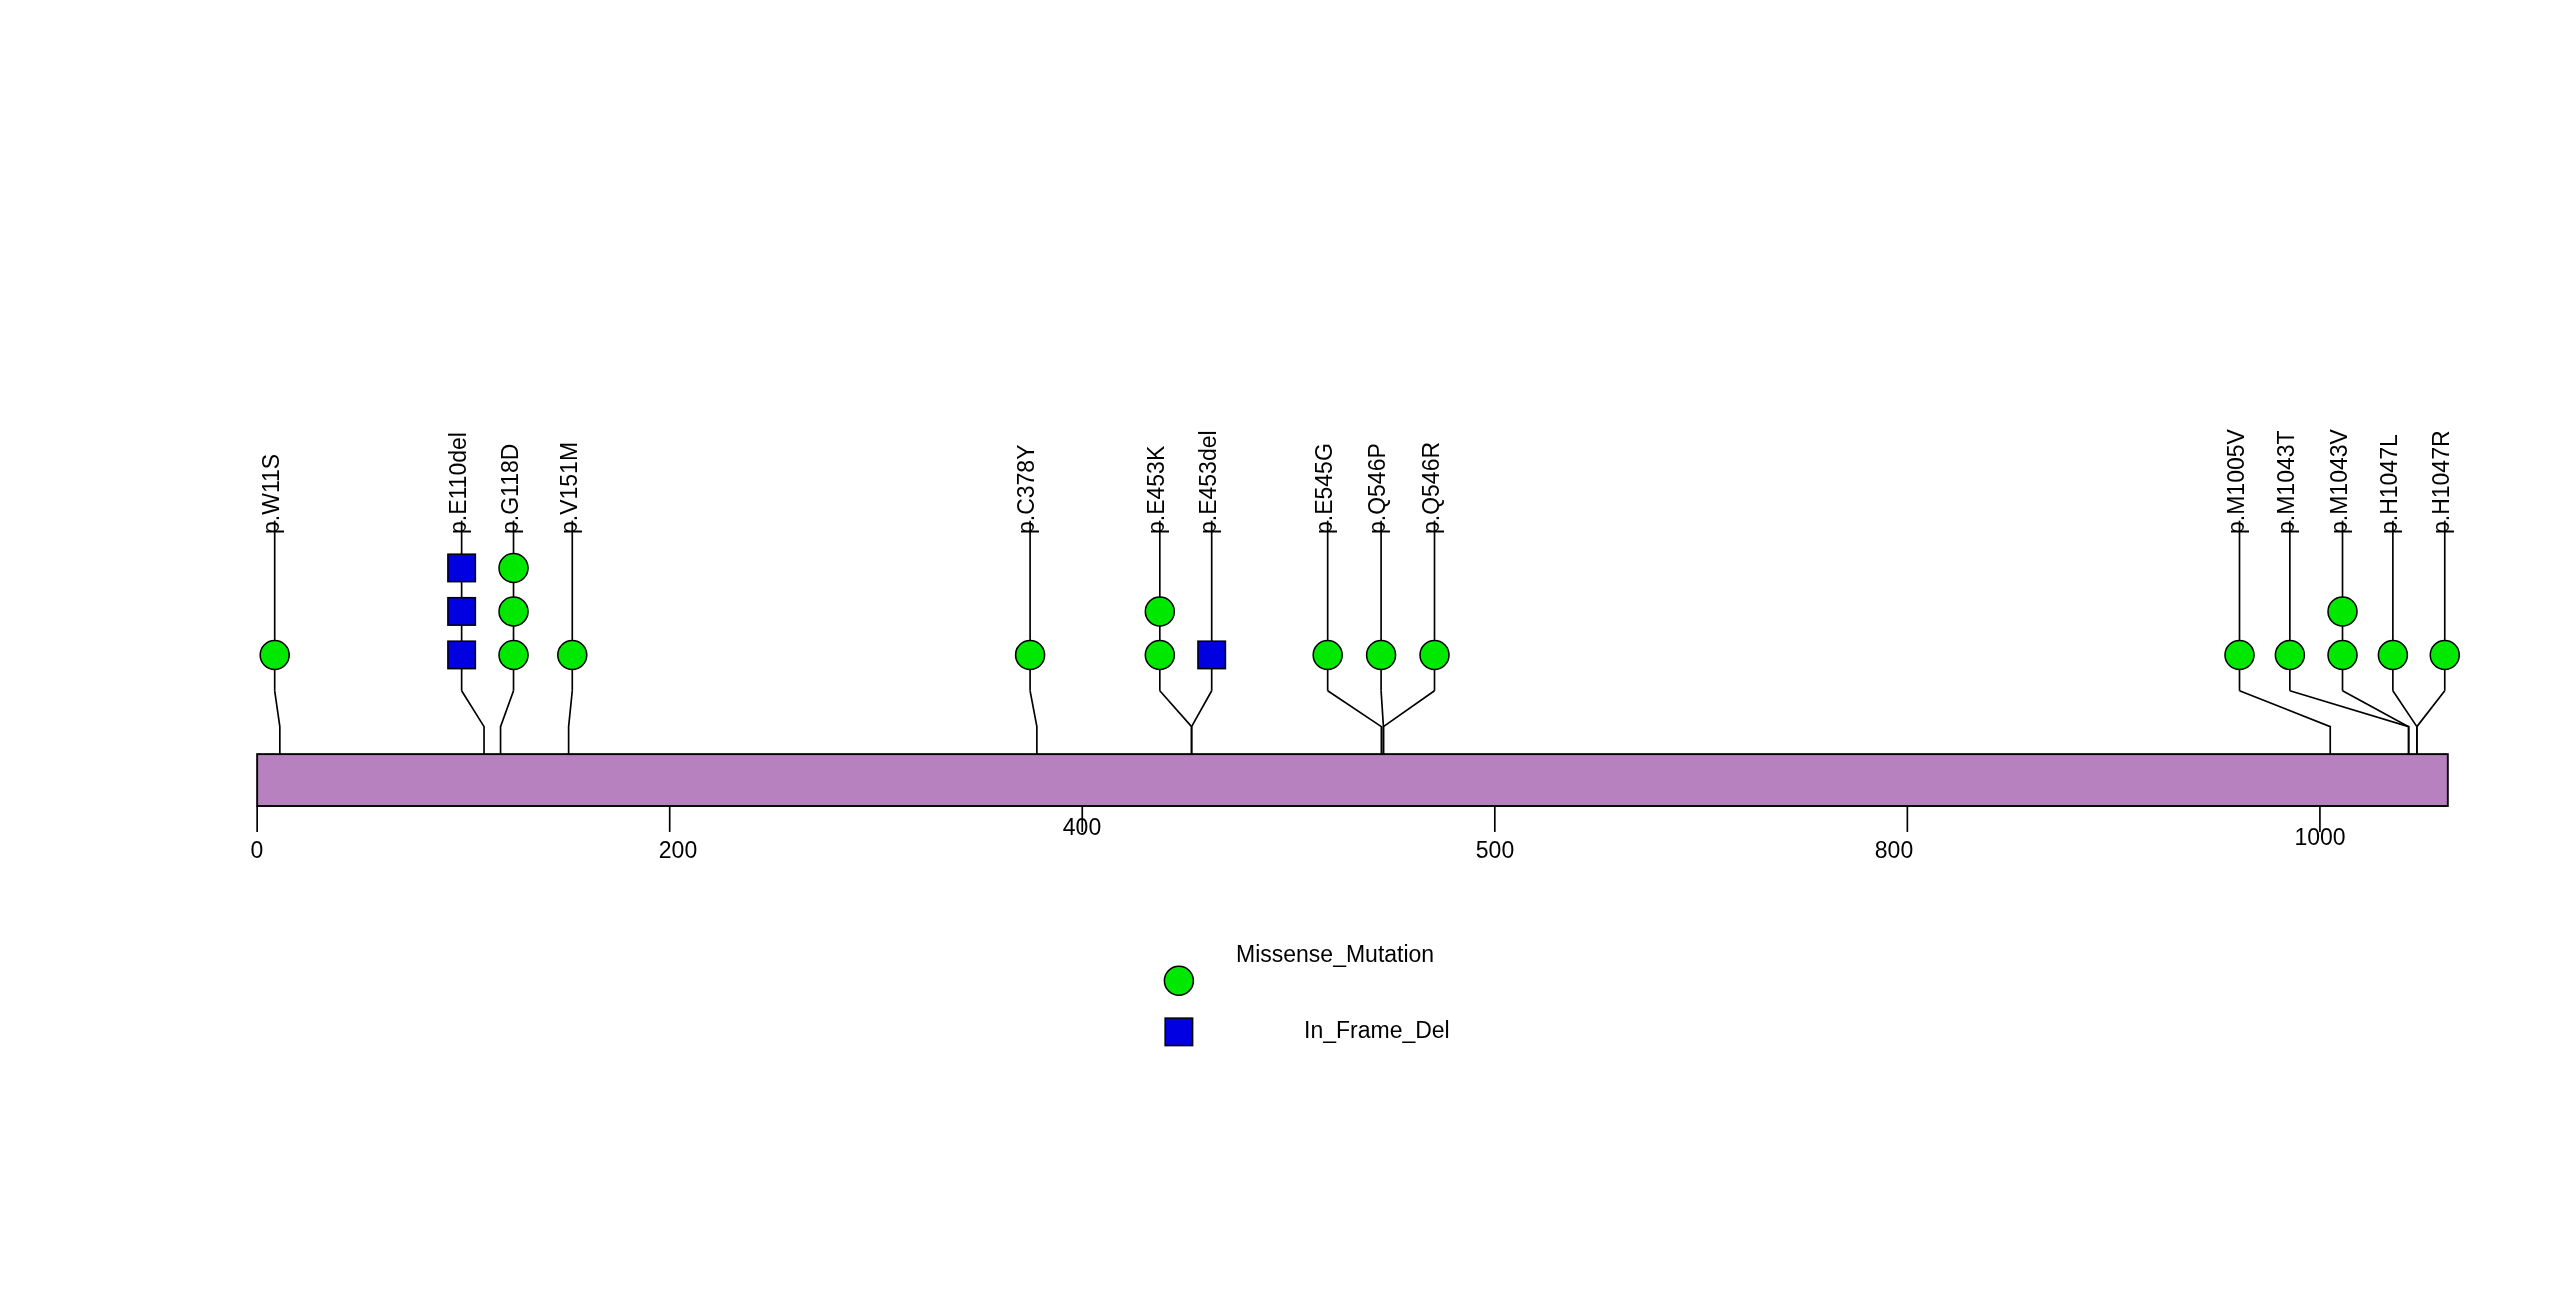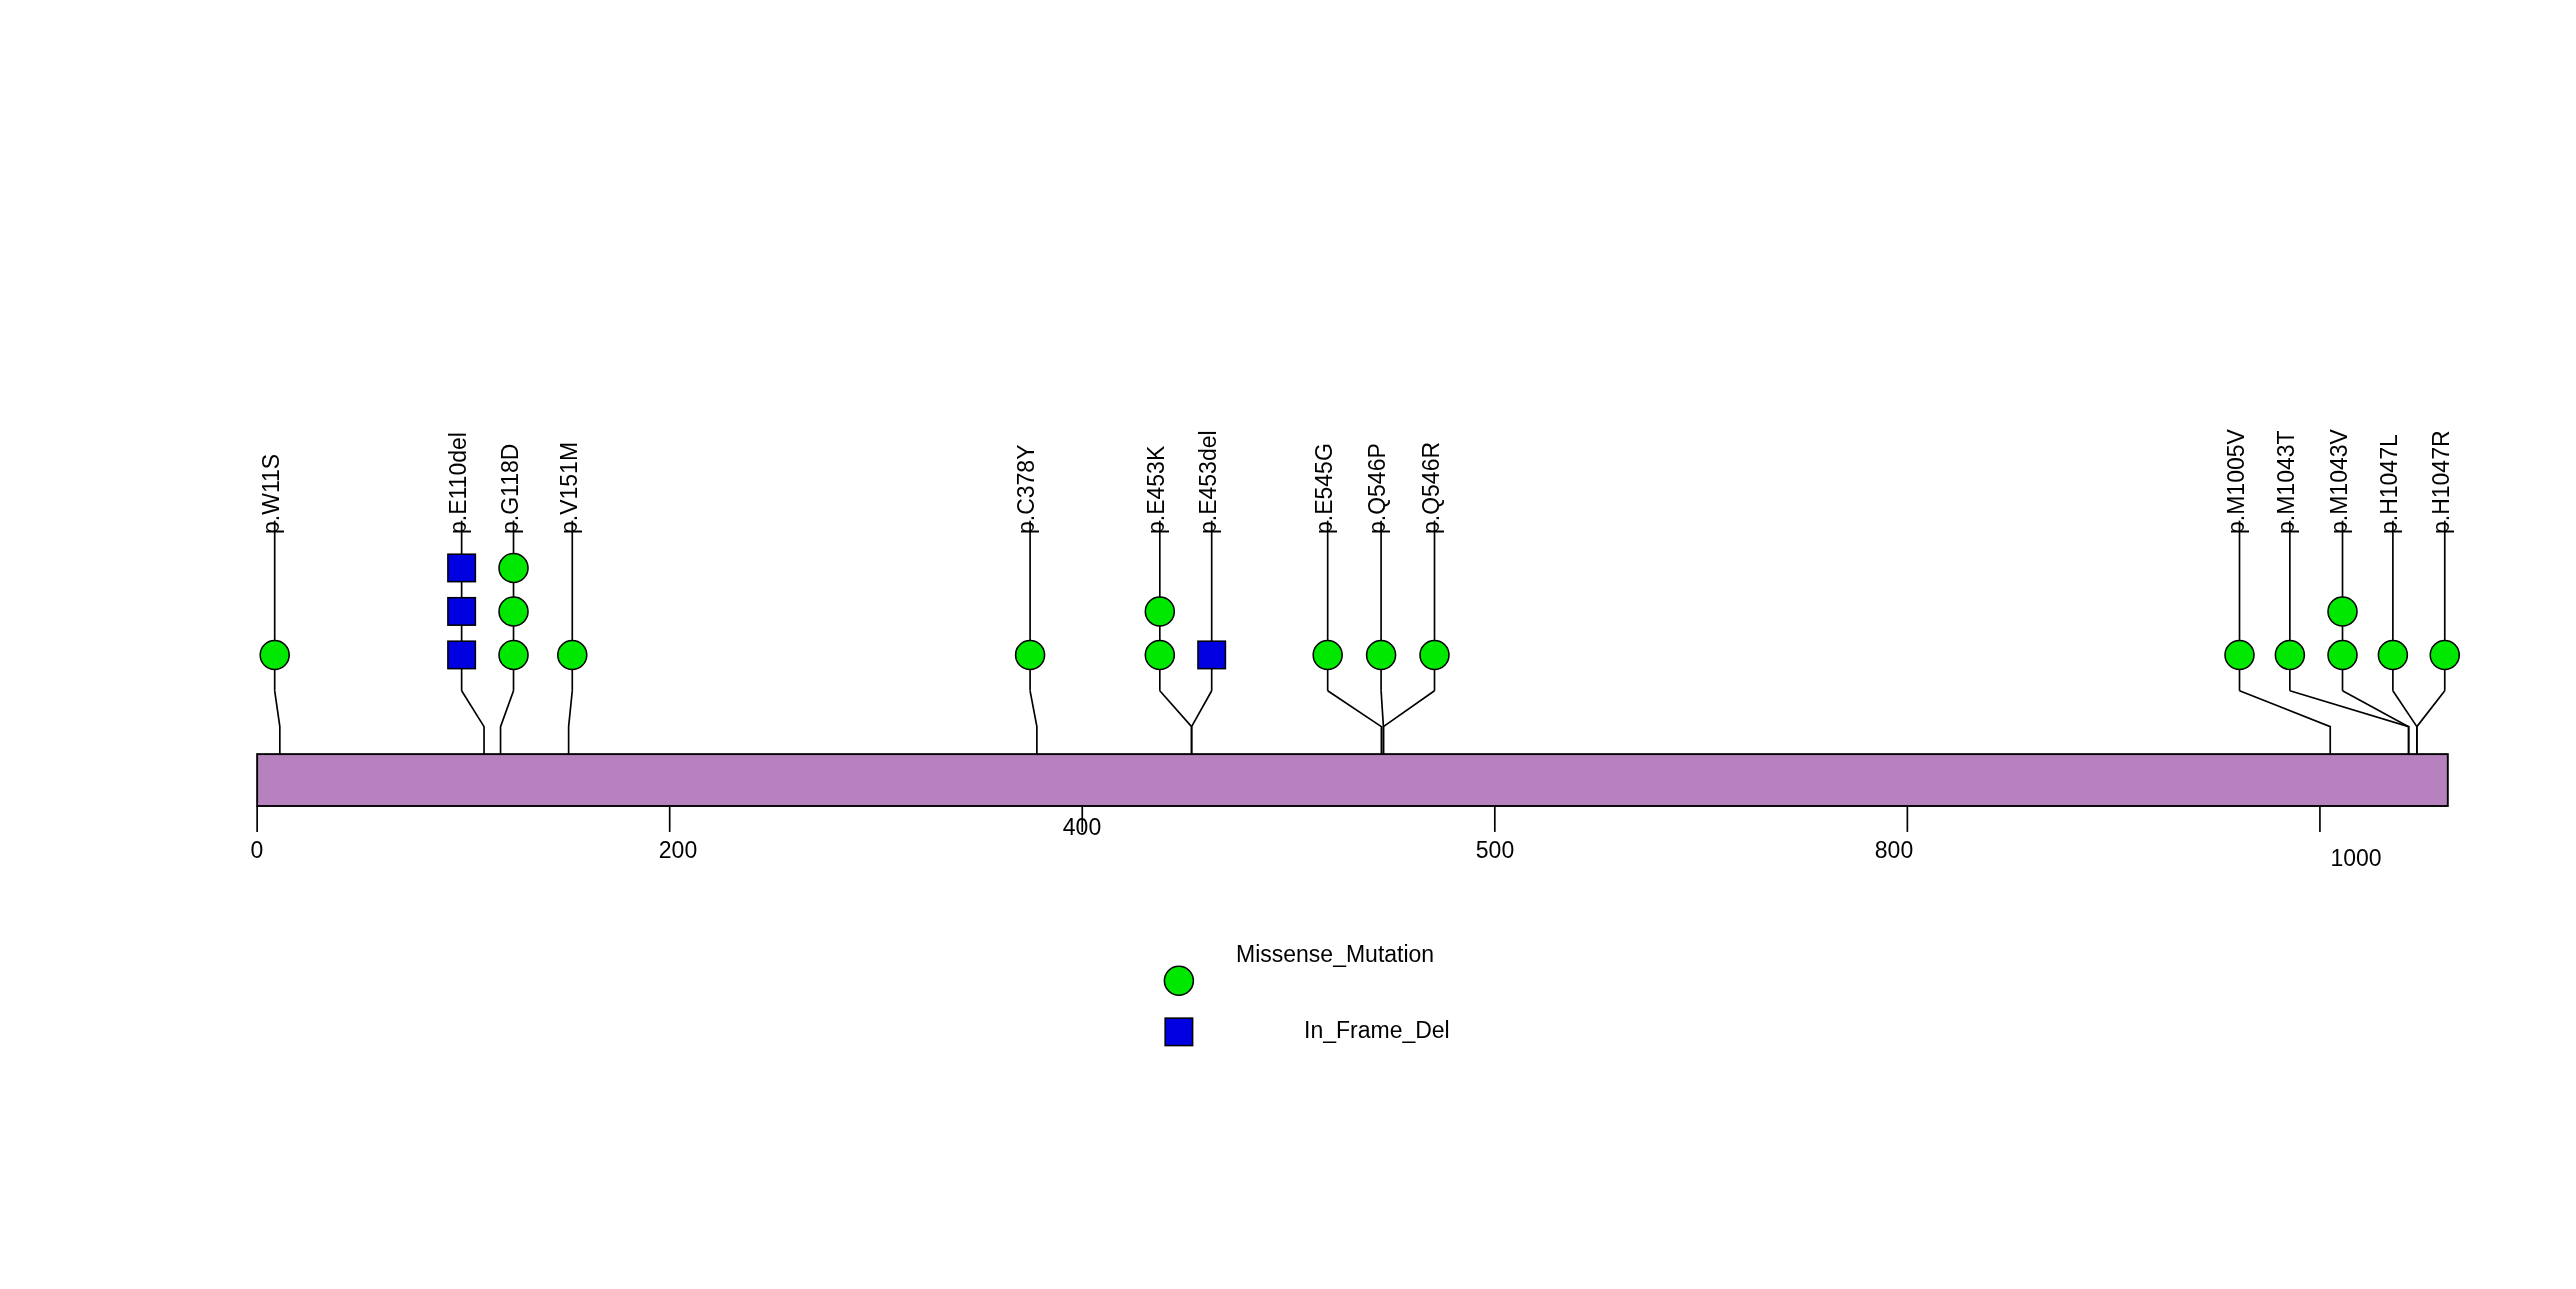--- a/index.html
+++ b/index.html
@@ -104,20 +104,20 @@
       <div class="lbl" style="left: 2351px; top: 511px; transform: rotate(-90deg);">p.M1043V</div>
       <div class="lbl" style="left: 2401px; top: 511px; transform: rotate(-90deg);">p.H1047L</div>
       <div class="lbl" style="left: 2453px; top: 511px; transform: rotate(-90deg);">p.H1047R</div>
     </div>
   <div id="ticklabels">
       <div class="legend-text" style="left: 257px; top: 839px; transform: translateX(-50%);">0</div>
       <div class="legend-text" style="left: 670px; top: 839px; transform: translateX(-50%); margin-left: 8px;">200</div>
       <div class="legend-text" style="left: 1082px; top: 816px; transform: translateX(-50%);">400</div>
       <div class="legend-text" style="left: 1495px; top: 839px; transform: translateX(-50%);">500</div>
       <div class="legend-text" style="left: 1894px; top: 839px; transform: translateX(-50%);">800</div>
-      <div class="legend-text" style="left: 2320px; top: 847px; transform: translateX(-50%); margin-left: 36px;">1000</div>
+      <div class="legend-text" style="left: 2320px; top: 826px; transform: translateX(-50%);">1000</div>
     </div>
   <div id="legendlabels">
       <div class="legend-text" style="left: 1236px; top: 943px;">Missense_Mutation</div>
       <div class="legend-text" style="left: 1304px; top: 1019px;">In_Frame_Del</div>
     </div>
 </div>
 
 
 </body></html>

